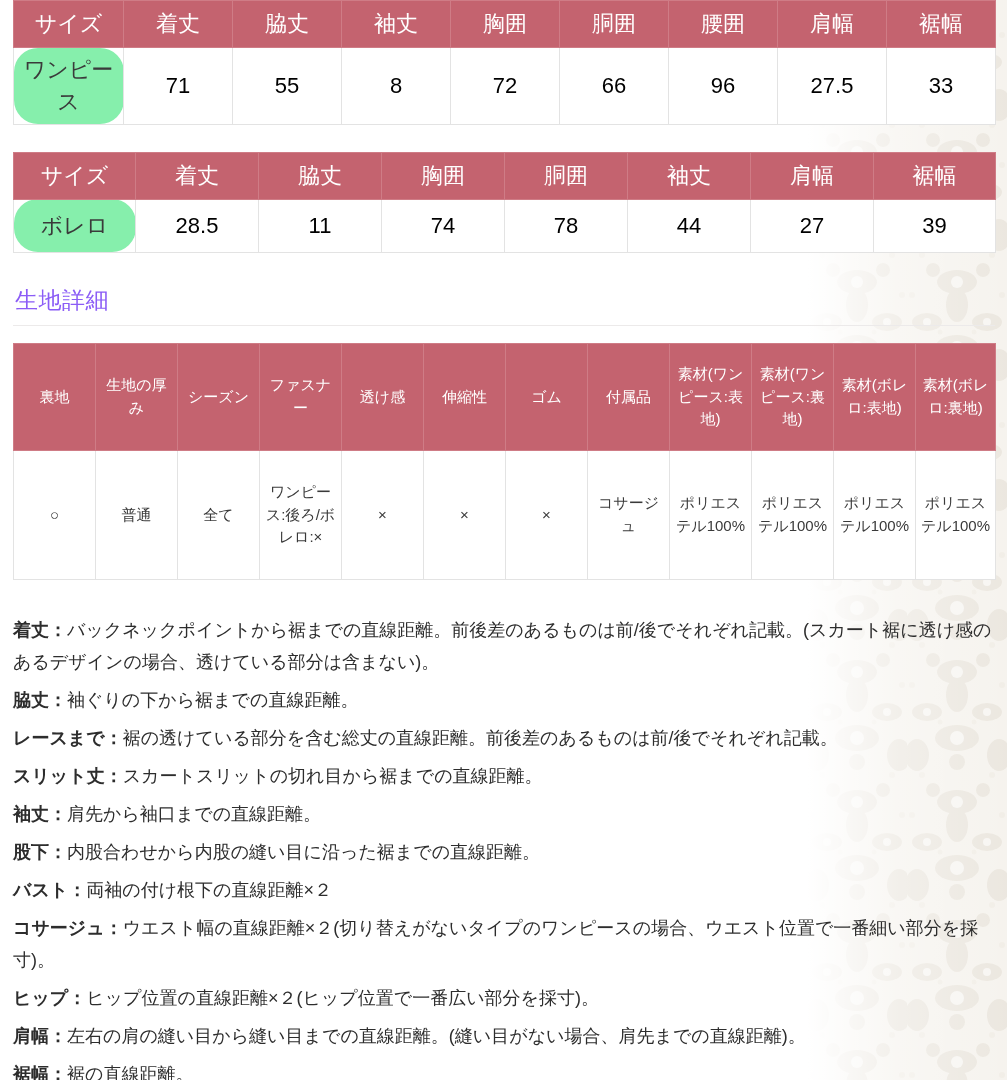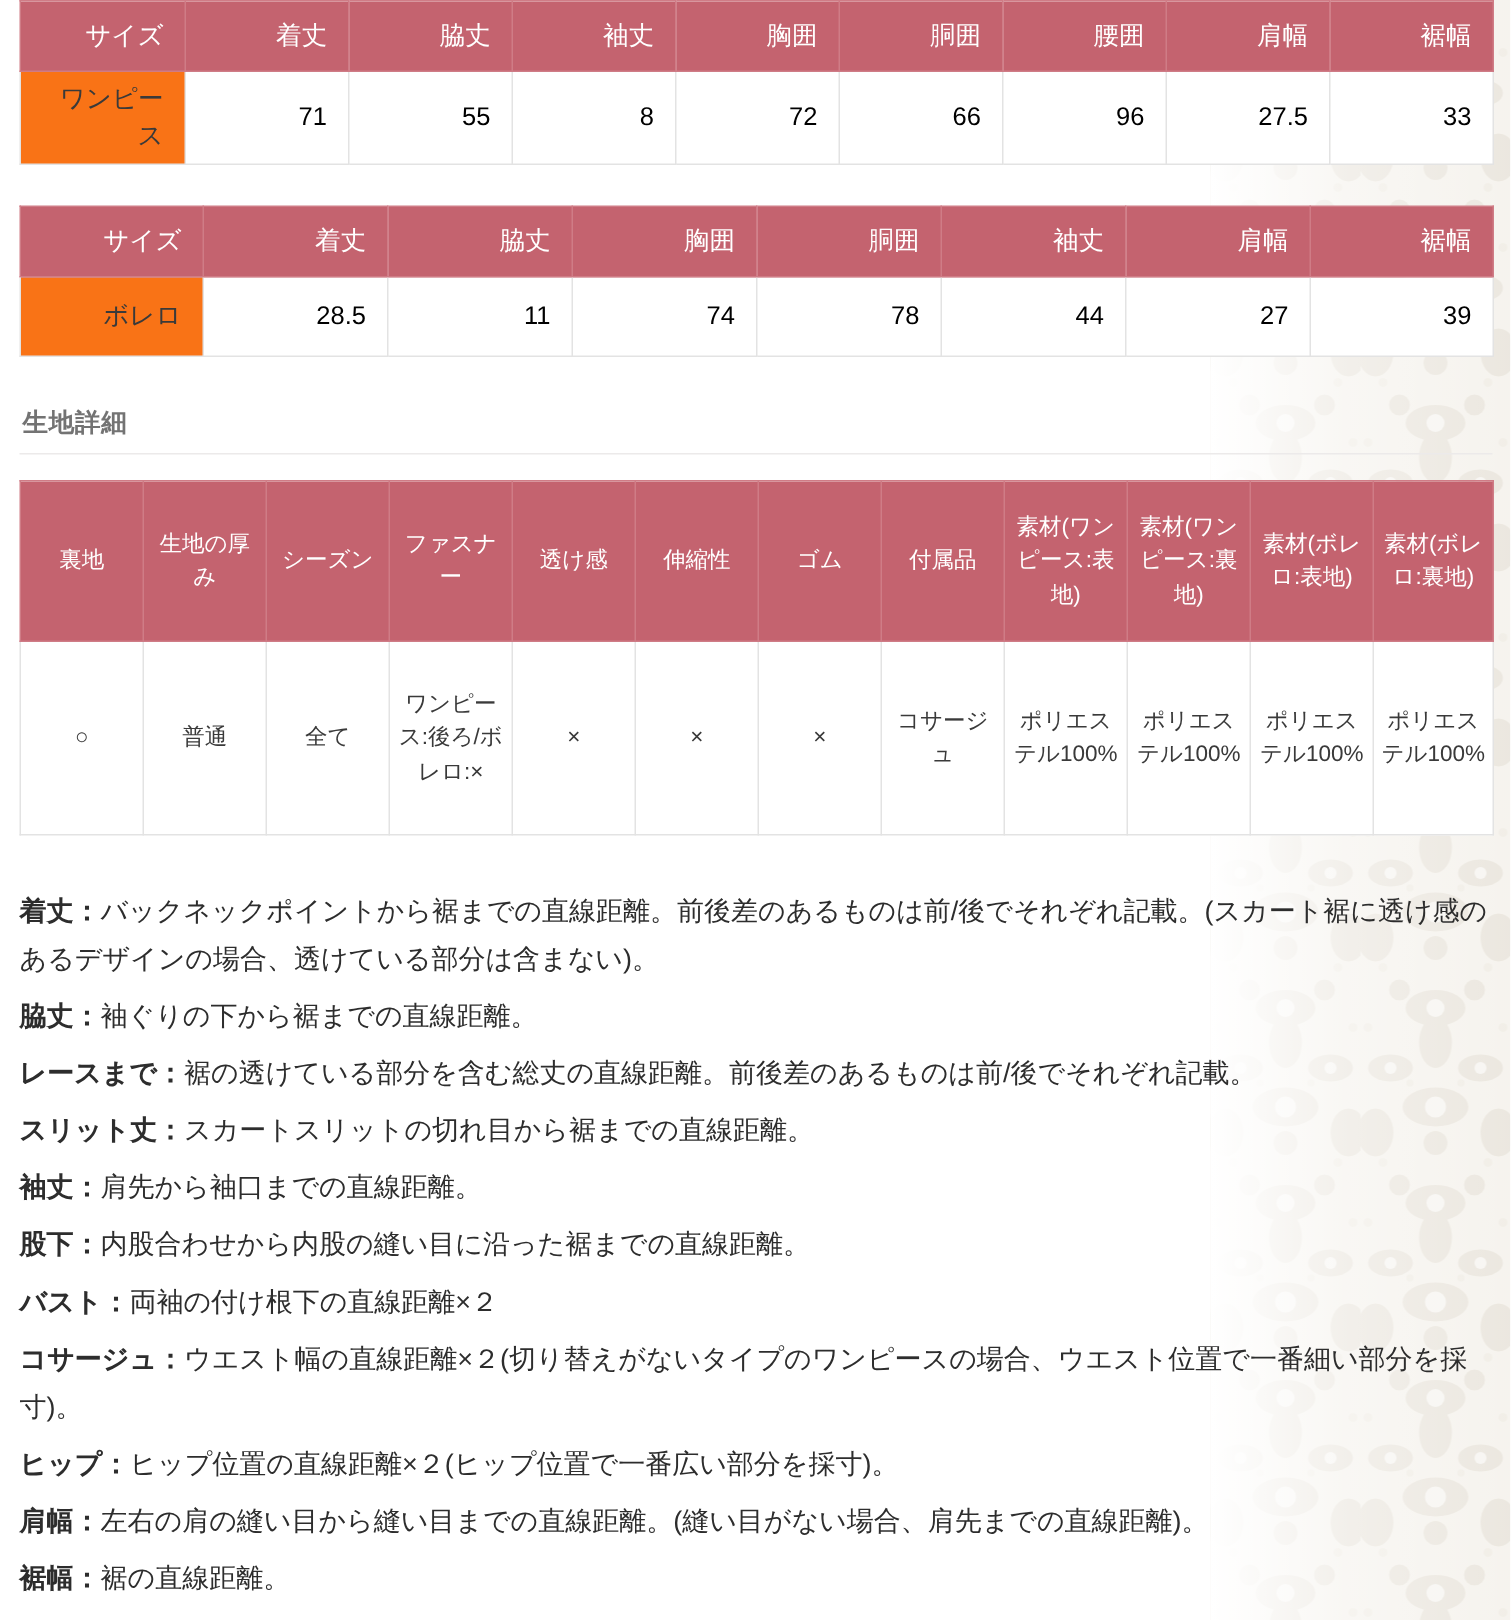--- a/index.html
+++ b/index.html
@@ -37,53 +37,54 @@
   .size-table {
     border-collapse: collapse;
     table-layout: fixed;
     margin: 0 12px 0 13px;
     width: 982px;
     background: transparent;
   }
   .size-table th,
   .size-table td {
     border: 1px solid #e3e3e3;
-    text-align: right;
+    text-align: center;
     vertical-align: middle;
-    font-size: 17px;
+    font-size: 22px;
     line-height: 1.45;
-    padding: 6px 14px;
+    padding: 6px 2px;
   }
   .size-table th {
     background: #c4636f;
     color: #ffffff;
     font-weight: normal;
     border-color: #cf7c86;
     height: 34px;
   }
   .size-table td {
     background: #ffffff;
     color: #000000;
     height: 40px;
   }
   .size-table td.rowlabel {
-    background: #f97316;
+    background: #86efac;
     color: #3a3a3a;
+    border-radius: 24px;
   }
 
   .table-block-1 { margin-top: 0; }
   .spacer-1 { height: 27px; }
   .spacer-2 { height: 32px; }
 
   
   .section-head {
     margin: 0 12px 0 13px;
-    font-size: 17px;
-    font-weight: bold;
-    color: #737373;
+    font-size: 23px;
+    font-weight: normal;
+    color: #8b5cf6;
     padding: 0 0 9px 2px;
     border-bottom: 1px solid #eceaea;
     letter-spacing: 0.5px;
   }
   .head-gap { height: 17px; }
 
   
   .fabric-table {
     border-collapse: collapse;
     table-layout: fixed;

